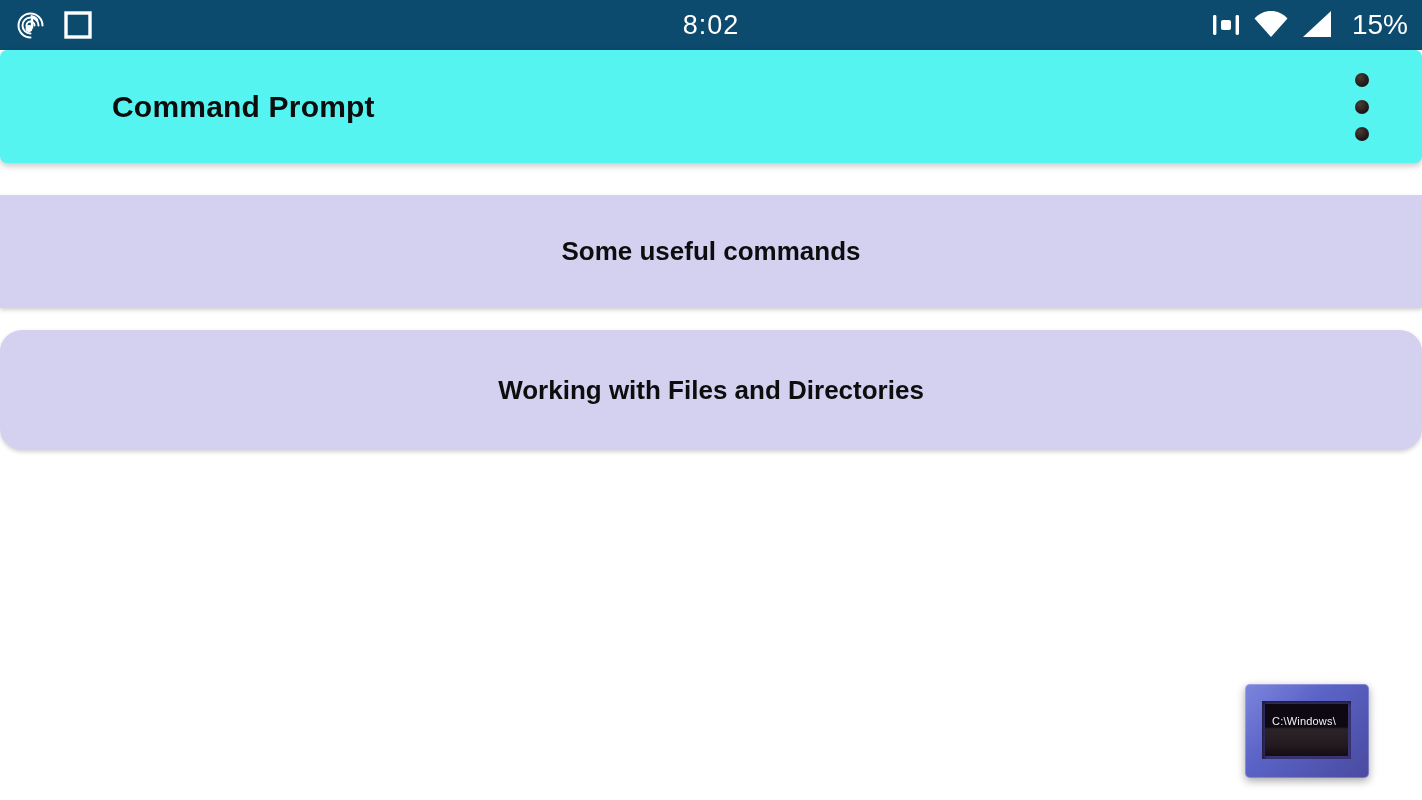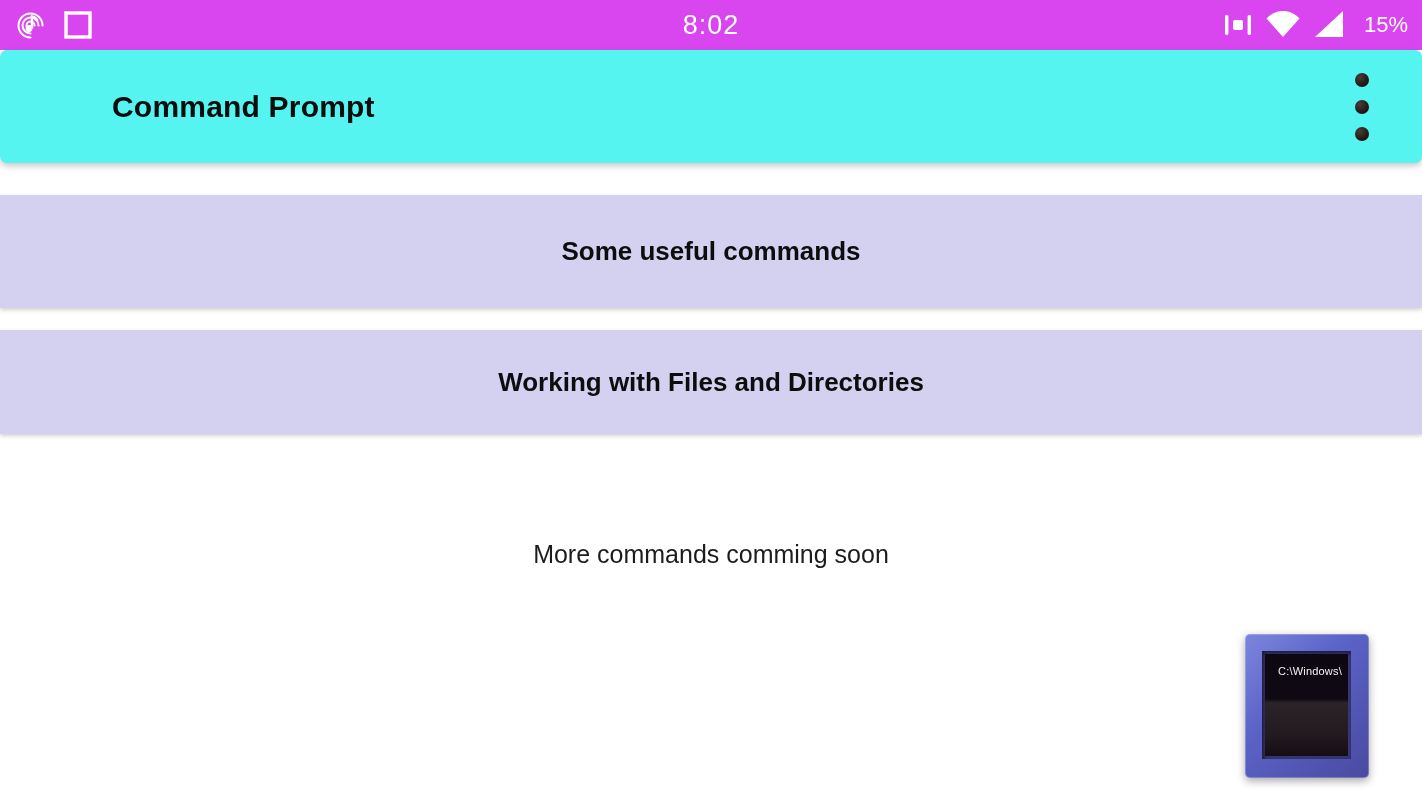--- a/index.html
+++ b/index.html
@@ -6,38 +6,38 @@
   html, body { width: 1422px; height: 800px; overflow: hidden; }
   body {
     font-family: "Liberation Sans", "DejaVu Sans", sans-serif;
     background: #ffffff;
     position: relative;
   }
 
   
   .status-bar {
     height: 50px;
-    background: #d946ef;
+    background: #0c4a6e;
     display: flex;
     align-items: center;
     padding: 16px 14px;
     position: relative;
     color: #ffffff;
   }
   .status-left { display: flex; align-items: center; gap: 16px; }
   .status-center {
     position: absolute; left: 0; right: 0; top: 0; bottom: 0;
     display: flex; align-items: center; justify-content: center;
     font-size: 27px; font-weight: 500; letter-spacing: 1px;
   }
   .status-right {
     margin-left: auto;
     display: flex; align-items: center; gap: 9px;
   }
-  .battery-pct { font-size: 22px; margin-left: 9px; }
+  .battery-pct { font-size: 28px; margin-left: 9px; }
   .sb-icon { display: block; }
 
   
   .app-bar {
     height: 113px;
     background: #55f4f1;
     display: flex;
     align-items: center;
     padding-left: 112px;
     position: relative;
@@ -69,43 +69,42 @@
   .content { position: relative; }
   .menu-card {
     width: 100%;
     height: 113px;
     background: #d3d0f0;
     display: flex; align-items: center; justify-content: center;
     box-shadow: 0 2px 4px rgba(0,0,0,0.18);
     cursor: pointer;
   }
   .menu-card.first { margin-top: 32px; }
-  .menu-card.second { margin-top: 22px; height: 104px; }
+  .menu-card.second { margin-top: 22px; height: 120px; border-radius: 22px; }
   .menu-card .card-label {
     font-size: 26px;
     font-weight: bold;
     color: #0d0d0d;
   }
   .coming-soon {
     margin-top: 106px;
     text-align: center;
     font-size: 25px;
     color: #1c1c1c;
   }
 
   
   .cmd-icon {
     position: absolute;
     right: 53px; bottom: 22px;
-    width: 124px; height: 144px;
+    width: 124px; height: 94px;
     border-radius: 5px;
     background: linear-gradient(135deg, #7d86dd 0%, #5a63c6 40%, #4a4aa0 100%);
     box-shadow: 0 3px 8px rgba(0,0,0,0.35), inset 0 0 0 1px rgba(255,255,255,0.25);
     padding: 17px 18px 19px 17px;
-    text-align: center;
   }
   .cmd-bevel {
     width: 100%; height: 100%;
     background: #3a3576;
     box-shadow: inset 2px 2px 4px rgba(0,0,0,0.55);
     padding: 3px;
   }
   .cmd-screen {
     width: 100%; height: 100%;
     background: linear-gradient(180deg, #0c0711 0%, #0e0913 44%, #2b2328 48%, #231b20 78%, #140d13 100%);
@@ -171,21 +170,20 @@
 
 <div class="content">
   <div class="menu-card first">
     <span class="card-label">Some useful commands</span>
   </div>
 
   <div class="menu-card second">
     <span class="card-label">Working with Files and Directories</span>
   </div>
 
-  <div class="coming-soon">More commands comming soon</div>
 </div>
 
 <div class="cmd-icon">
   <div class="cmd-bevel">
     <div class="cmd-screen">
       <span class="cmd-screen-text">C:\Windows\</span>
     </div>
   </div>
 </div>
 

